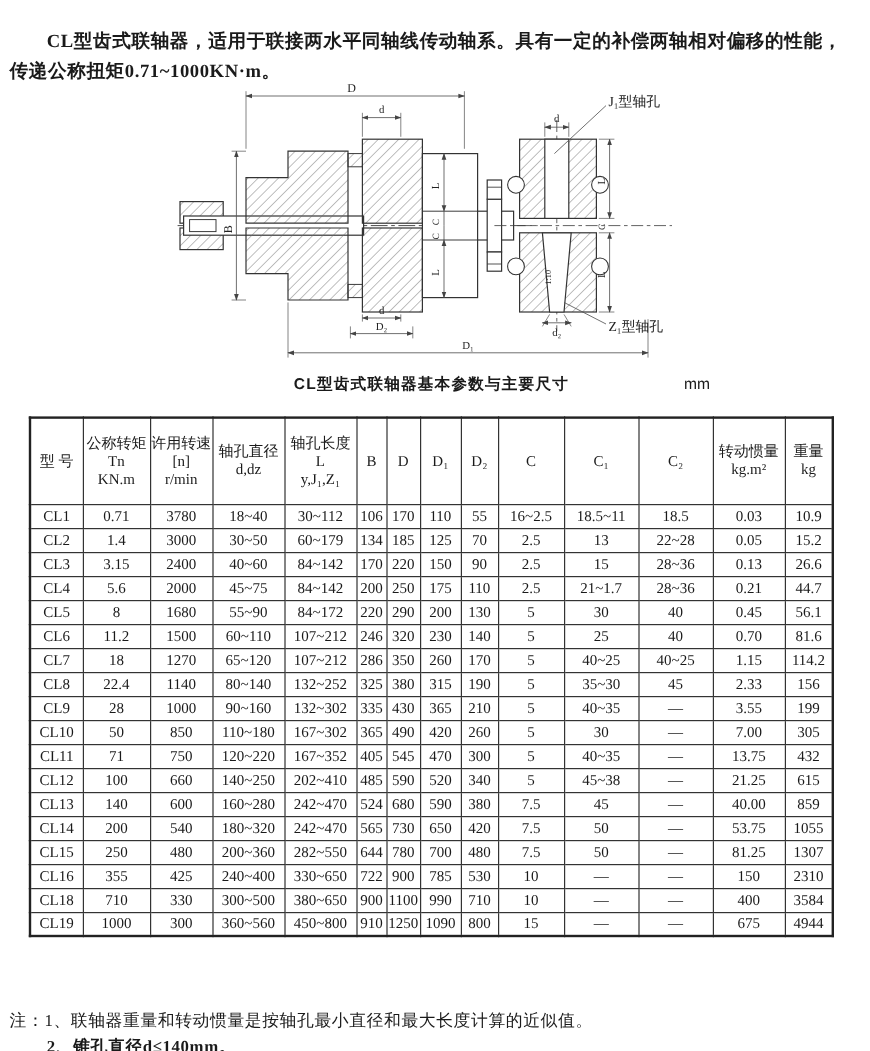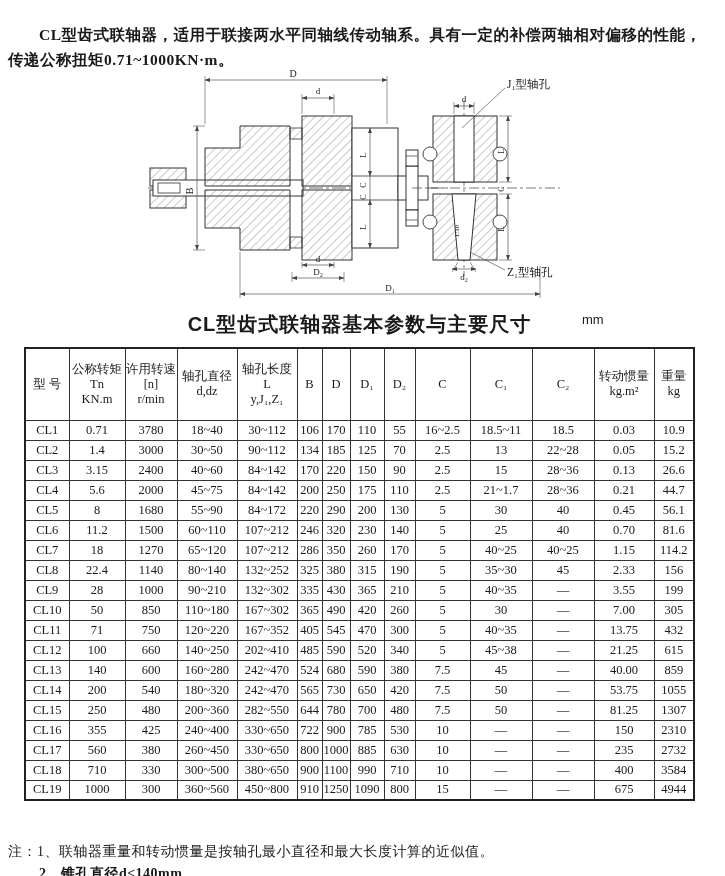--- a/index.html
+++ b/index.html
@@ -15,23 +15,23 @@
     letter-spacing:0.5px;
     font-weight:bold;
   }
   .diagram{position:absolute;top:66px;left:0;}
   .tbl-title-row{
     position:absolute;top:311px;left:24px;width:671px;height:22px;
     font-family:"Liberation Sans","DejaVu Sans",sans-serif;
   }
   .tbl-title{
     position:absolute;left:0;right:0;text-align:center;
-    font-size:20px;font-weight:bold;letter-spacing:1px;
-  }
-  .tbl-unit{position:absolute;left:558px;top:1px;font-size:13px;font-weight:normal;}
+    font-size:13px;font-weight:bold;letter-spacing:1px;
+  }
+  .tbl-unit{position:absolute;left:546px;top:1px;font-size:13px;font-weight:normal;}
   table.params{
     position:absolute;top:347px;left:24px;width:671px;
     border-collapse:collapse;table-layout:fixed;
     font-size:12.5px;
   }
   table.params th,table.params td{
     border:1px solid #333;text-align:center;vertical-align:middle;
     padding:0;overflow:hidden;
   }
   table.params{border:2px solid #222;}
@@ -236,21 +236,21 @@
           <td>18.5~11</td>
           <td>18.5</td>
           <td>0.03</td>
           <td>10.9</td>
         </tr>
         <tr>
           <td>CL2</td>
           <td>1.4</td>
           <td>3000</td>
           <td>30~50</td>
-          <td>90~112</td>
+          <td>60~179</td>
           <td>134</td>
           <td>185</td>
           <td>125</td>
           <td>70</td>
           <td>2.5</td>
           <td>13</td>
           <td>22~28</td>
           <td>0.05</td>
           <td>15.2</td>
         </tr>
@@ -347,21 +347,21 @@
           <td>5</td>
           <td>35~30</td>
           <td>45</td>
           <td>2.33</td>
           <td>156</td>
         </tr>
         <tr>
           <td>CL9</td>
           <td>28</td>
           <td>1000</td>
-          <td>90~210</td>
+          <td>90~160</td>
           <td>132~302</td>
           <td>335</td>
           <td>430</td>
           <td>365</td>
           <td>210</td>
           <td>5</td>
           <td>40~35</td>
           <td>—</td>
           <td>3.55</td>
           <td>199</td>
@@ -472,36 +472,20 @@
           <td>900</td>
           <td>785</td>
           <td>530</td>
           <td>10</td>
           <td>—</td>
           <td>—</td>
           <td>150</td>
           <td>2310</td>
         </tr>
         <tr>
-          <td>CL17</td>
-          <td>560</td>
-          <td>380</td>
-          <td>260~450</td>
-          <td>330~650</td>
-          <td>800</td>
-          <td>1000</td>
-          <td>885</td>
-          <td>630</td>
-          <td>10</td>
-          <td>—</td>
-          <td>—</td>
-          <td>235</td>
-          <td>2732</td>
-        </tr>
-        <tr>
           <td>CL18</td>
           <td>710</td>
           <td>330</td>
           <td>300~500</td>
           <td>380~650</td>
           <td>900</td>
           <td>1100</td>
           <td>990</td>
           <td>710</td>
           <td>10</td>

